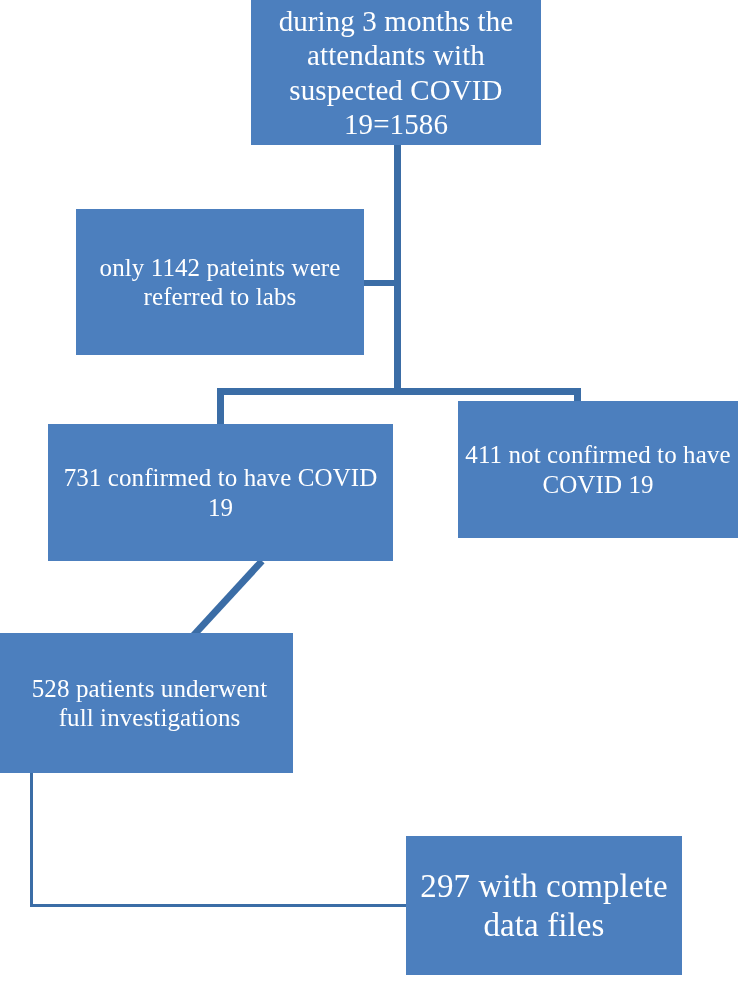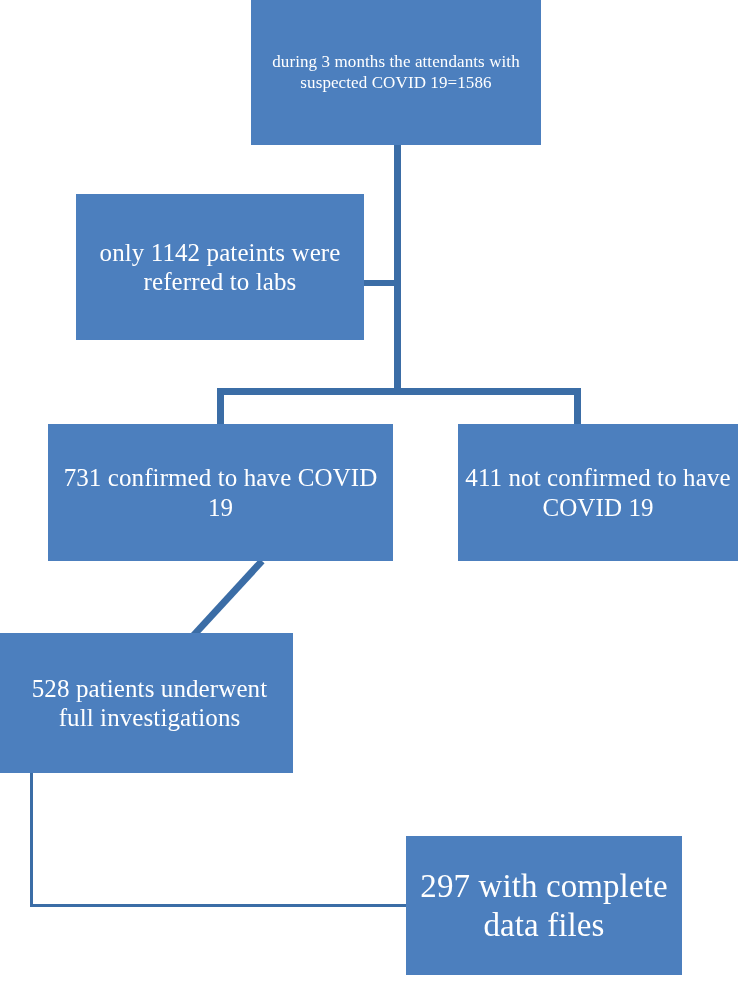--- a/index.html
+++ b/index.html
@@ -35,32 +35,32 @@
   }
   .node-text {
     display: block;
     width: 100%;
     white-space: pre-line;
   }
 
   
   #node-suspected {
     left: 251px;  top: 0px;    width: 290px; height: 145px;
-    font-size: 17px;
+    font-size: 29px;
   }
   #node-referred {
-    left: 76px;   top: 194px;  width: 288px; height: 146px;
+    left: 76px;   top: 209px;  width: 288px; height: 146px;
     font-size: 25px;
   }
   #node-confirmed {
     left: 48px;   top: 424px;  width: 345px; height: 137px;
     font-size: 25px;
   }
   #node-not-confirmed {
-    left: 458px;  top: 424px;  width: 280px; height: 137px;
+    left: 458px;  top: 401px;  width: 280px; height: 137px;
     font-size: 25px;
   }
   #node-investigations {
     left: 0px;    top: 633px;  width: 293px; height: 140px;
     font-size: 25px;
     padding-left: 12px;
   }
   #node-complete-files {
     left: 406px;  top: 836px;  width: 276px; height: 139px;
     font-size: 33px;

